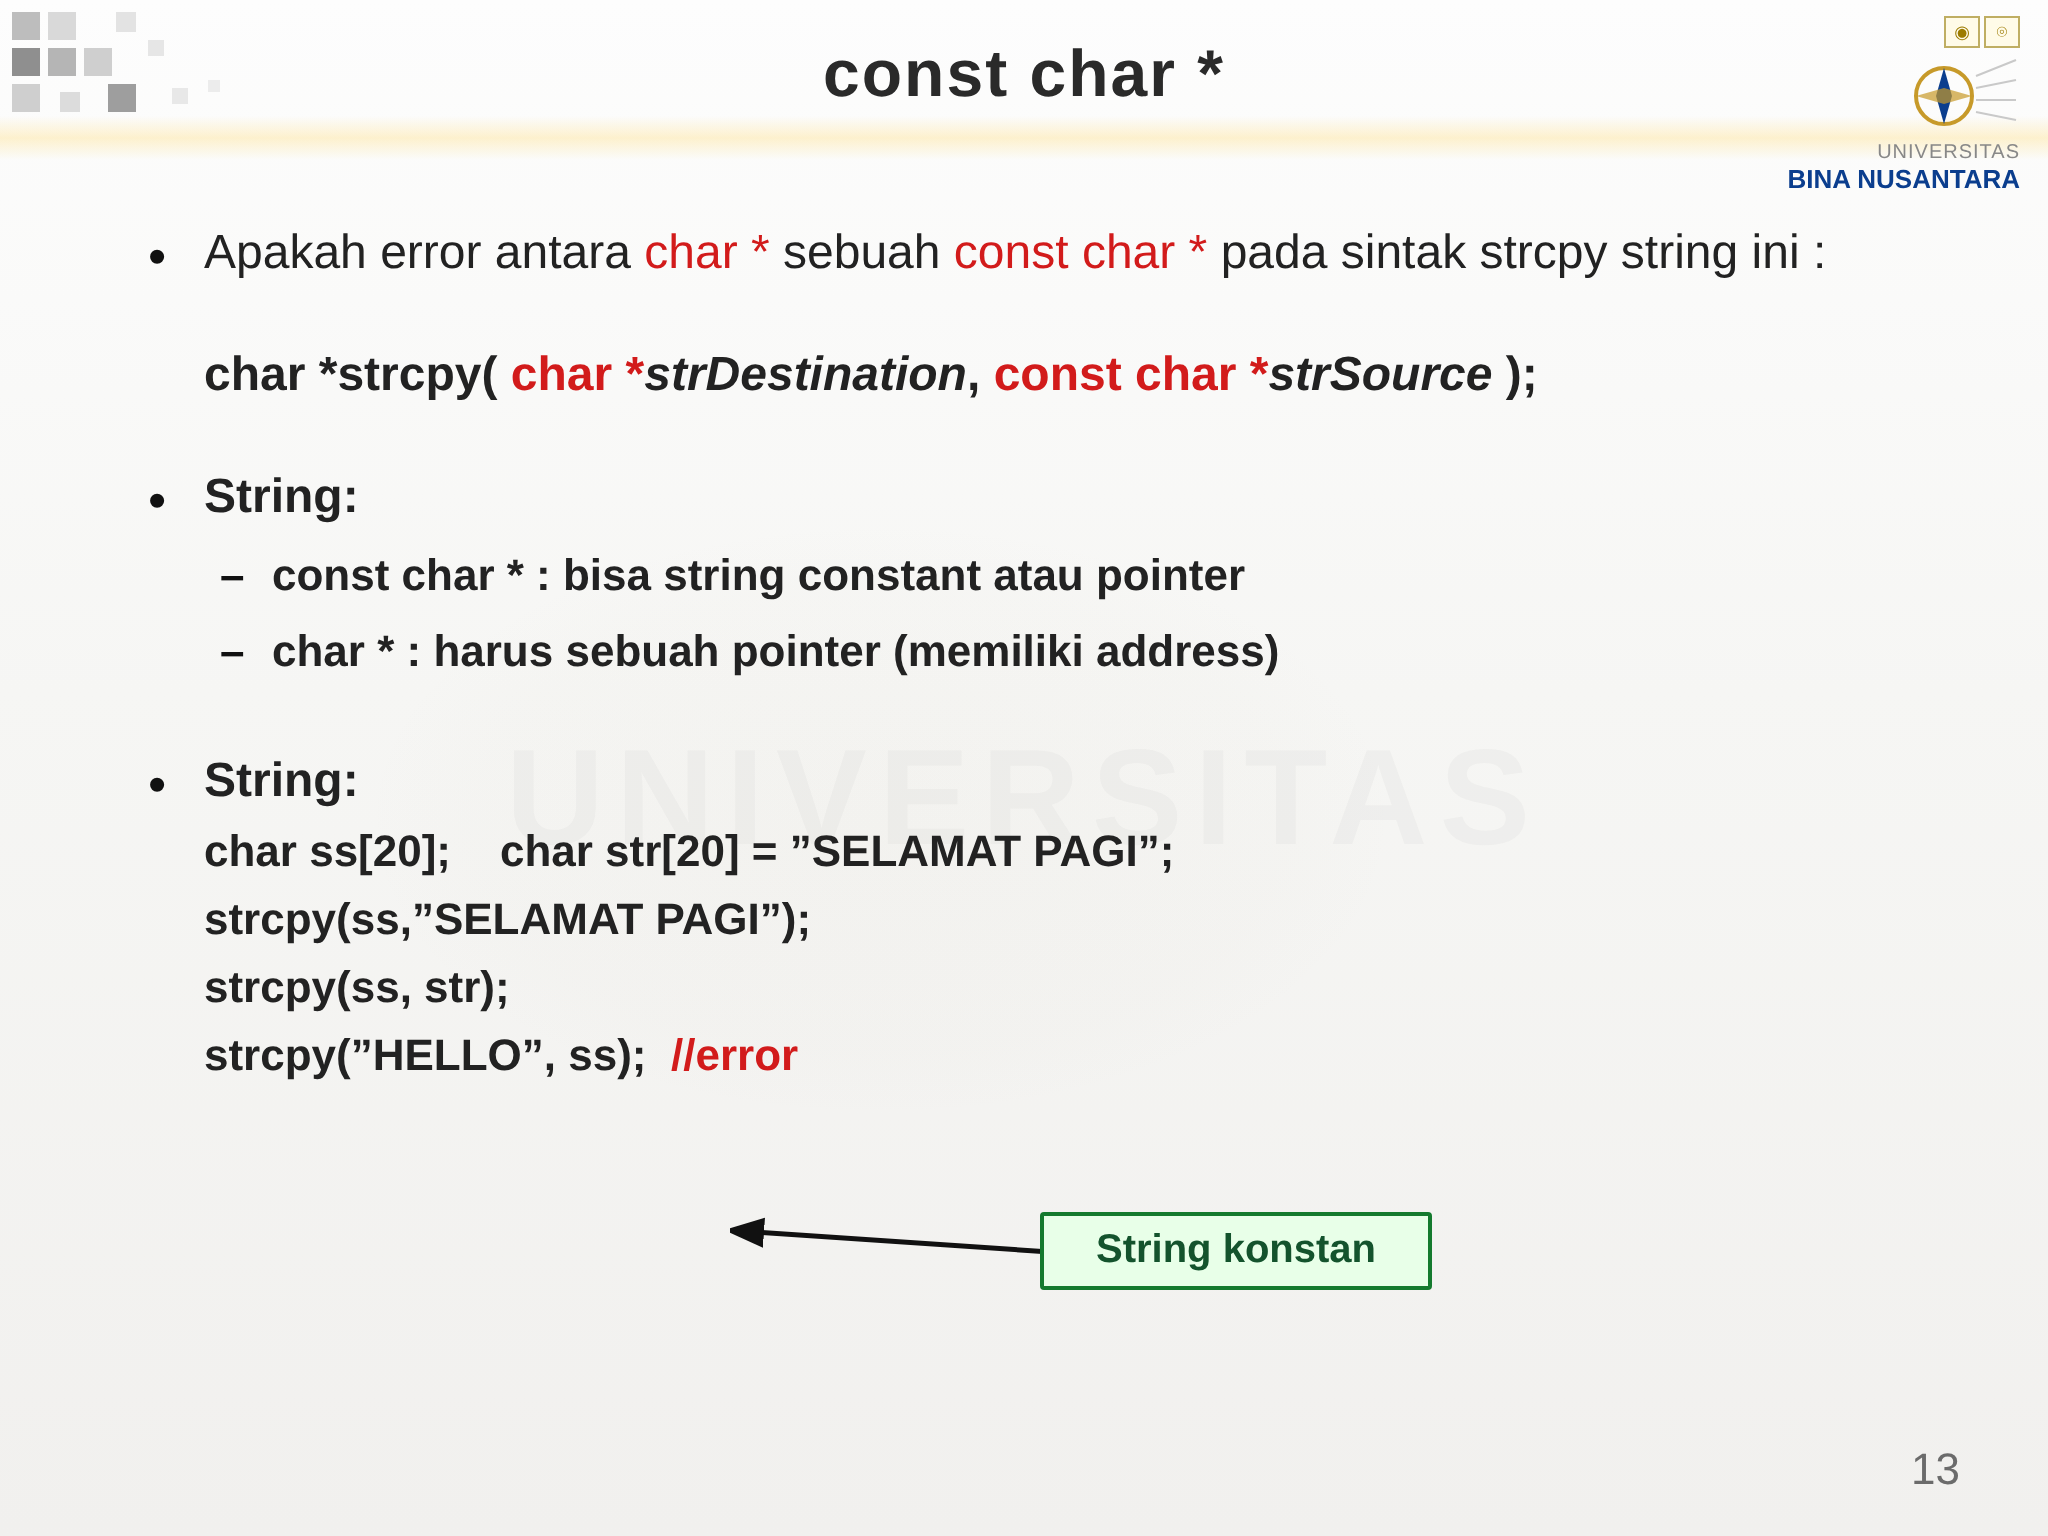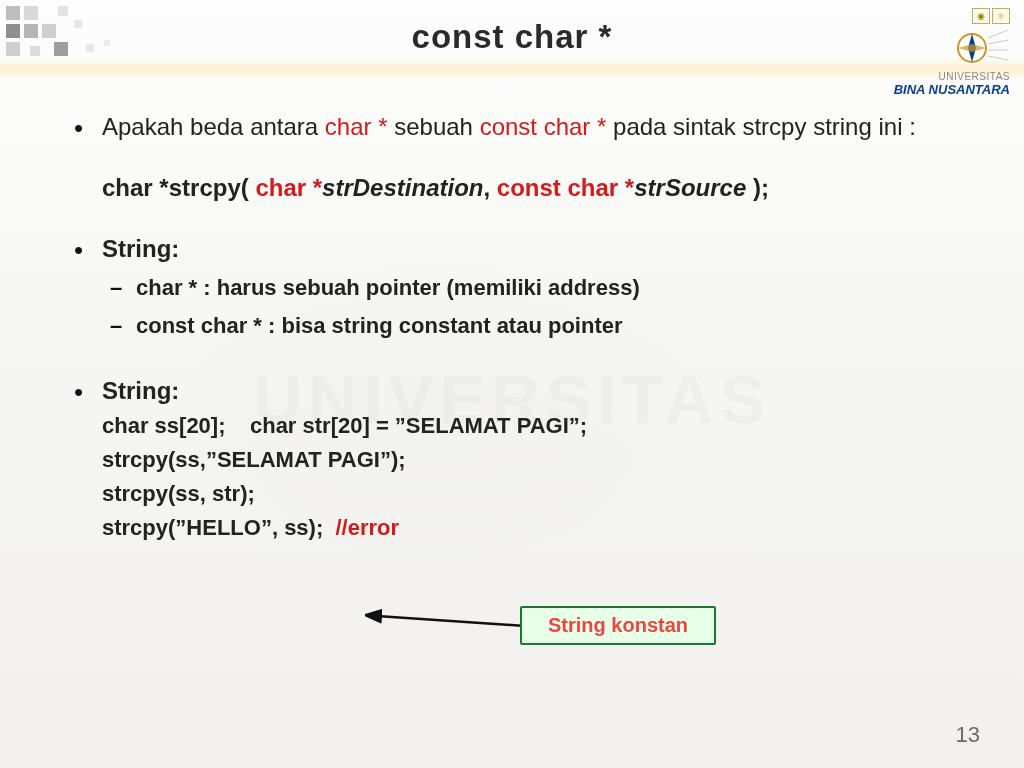--- a/index.html
+++ b/index.html
@@ -8,35 +8,35 @@
 .watermark-eye{position:absolute;left:180px;top:260px;width:520px;height:300px;border-radius:50%;background:radial-gradient(ellipse at center,rgba(180,170,140,.04) 0,rgba(180,170,140,.02) 55%,rgba(255,255,255,0) 70%);pointer-events:none}
 .squares{position:absolute;top:0;left:0}
 .sq{position:absolute;background:#c9c9c9}
 .shine{position:absolute;left:0;top:58px;width:100%;height:22px;background:linear-gradient(180deg,rgba(255,255,255,0),rgba(255,220,120,.35),rgba(255,255,255,0))}
 .title{position:absolute;top:18px;left:0;width:100%;text-align:center;font-weight:700;font-size:33px;color:#2a2a2a;letter-spacing:1px}
 .logo{position:absolute;top:8px;right:14px;text-align:right}
 .logo-icons{display:flex;gap:2px;justify-content:flex-end;margin-bottom:2px}
 .logo-icons span{width:16px;height:14px;border:1px solid #bfae63;background:#fffbe8;display:inline-block;font-size:9px;line-height:14px;text-align:center;color:#9c7b00}
 .logo svg{display:block;margin-left:auto}
 .logo-text{font-size:10px;color:#888;letter-spacing:.5px;text-align:right;margin-top:1px}
-.logo-text b{color:#0b3e8e;font-size:13px;font-style:italic;letter-spacing:0}
+.logo-text b{color:#0b3e8e;font-size:13px;letter-spacing:0}
 .content{position:absolute;top:110px;left:68px;right:60px;color:#222;font-size:24px;line-height:1.45}
 ul.top{list-style:none;padding:0;margin:0}
 ul.top>li{position:relative;padding-left:34px;margin-bottom:10px}
 ul.top>li::before{content:"•";position:absolute;left:6px;top:0;font-size:26px;color:#111}
 ul.sub{list-style:none;padding:0;margin:6px 0 0}
 ul.sub>li{position:relative;padding-left:34px;font-size:22px;font-weight:700;margin-bottom:6px}
 ul.sub>li::before{content:"–";position:absolute;left:8px;top:0;color:#111}
 .red{color:#d21b1b}
 .bold{font-weight:700}
 .ital{font-style:italic}
 .funcblk{margin:26px 0 26px 34px;font-size:24px;font-weight:700}
 .codeblk{margin-left:34px;font-size:22px;font-weight:700;line-height:1.55}
 .codeblk .line{white-space:pre}
-.callout{position:absolute;left:520px;top:606px;border:2px solid #147a2e;background:#e8ffe8;color:#ef4444;font-weight:700;font-size:20px;padding:6px 26px;border-radius:2px}
+.callout{position:absolute;left:520px;top:606px;border:2px solid #147a2e;background:#e8ffe8;color:#14532d;font-weight:700;font-size:20px;padding:6px 26px;border-radius:2px}
 .arrow{position:absolute;left:365px;top:608px;width:170px;height:60px;pointer-events:none}
 .pagenum{position:absolute;right:44px;bottom:20px;font-size:22px;color:#6b6b6b}
 </style>
 </head>
 <body>
 
 <div class="slide">
 
   <div class="watermark-eye"></div>
   <div class="watermark">UNIVERSITAS</div>
@@ -78,34 +78,34 @@
     </svg>
     <div class="logo-text">
       <span>UNIVERSITAS</span><br>
       <b>BINA NUSANTARA</b>
     </div>
   </div>
 
   <div class="content">
     <ul class="top">
       <li>
-        <span>Apakah beda antara </span><span class="red">char * </span><span>sebuah </span><span class="red">const char * </span><span>pada sintak strcpy string ini :</span>
+        <span>Apakah error antara </span><span class="red">char * </span><span>sebuah </span><span class="red">const char * </span><span>pada sintak strcpy string ini :</span>
       </li>
     </ul>
 
     <div class="funcblk">
       <span>char *strcpy( </span><span class="red">char *</span><span class="ital">strDestination</span><span>, </span><span class="red">const char *</span><span class="ital">strSource</span><span> );</span>
     </div>
 
     <ul class="top">
       <li>
         <span class="bold">String:</span>
         <ul class="sub">
+          <li>const char * : bisa string constant atau pointer</li>
           <li>char * : harus sebuah pointer (memiliki address)</li>
-          <li>const char * : bisa string constant atau pointer</li>
         </ul>
       </li>
     </ul>
 
     <div style="height:22px"></div>
 
     <ul class="top">
       <li>
         <span class="bold">String:</span>
         <div class="codeblk" style="margin-left:0">

